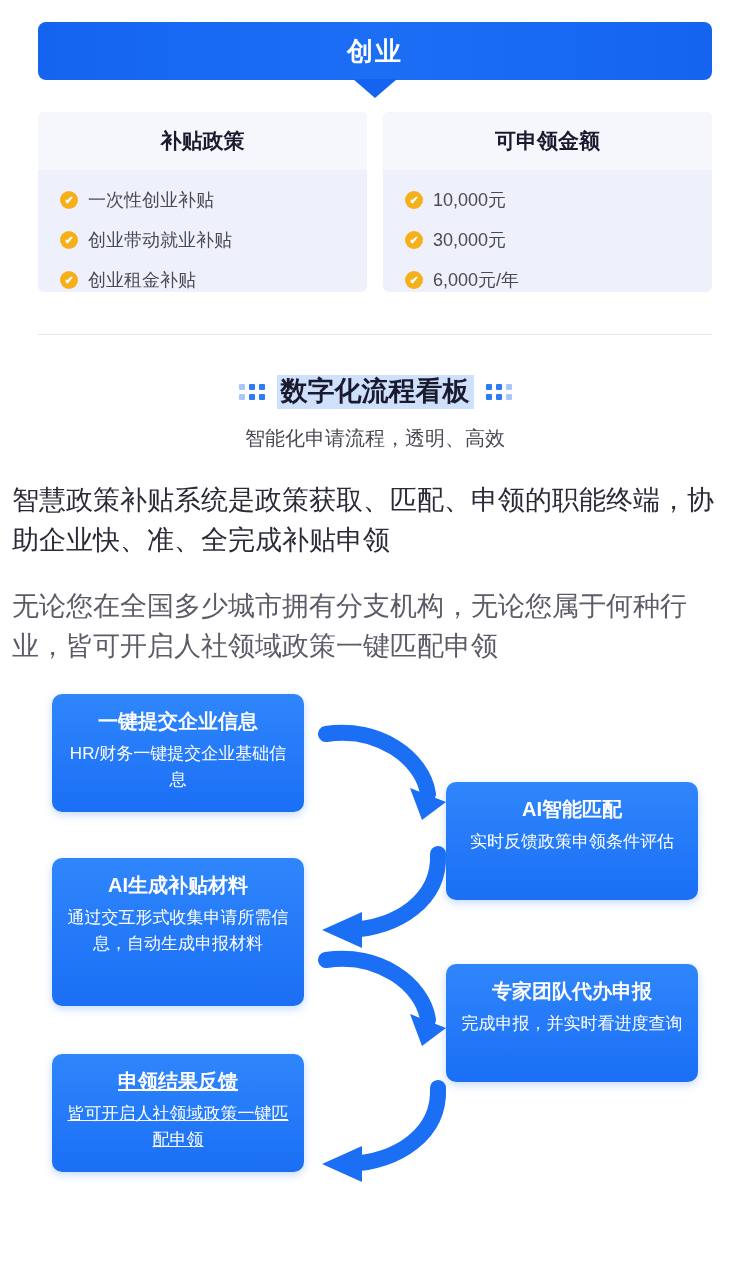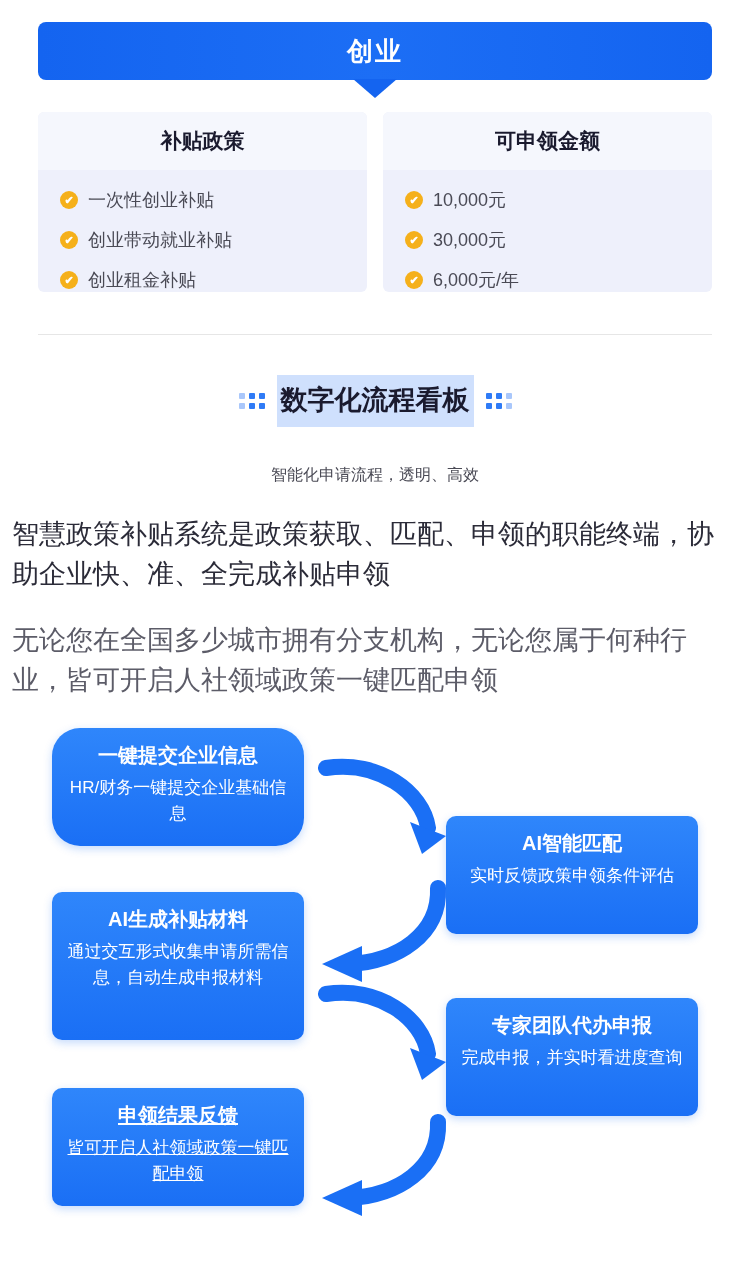--- a/index.html
+++ b/index.html
@@ -122,27 +122,27 @@
     height: 6px;
     background: #2f7bf6;
     border-radius: 1px;
   }
   .dots i.pale { background: #a9c7fb; }
   .section-title {
     font-size: 27px;
     font-weight: bold;
     color: #1a1a2e;
     background: #cfe0fd;
-    padding: 9px 4px;
+    padding: 0 4px;
     line-height: 1.25;
   }
   .section-sub {
-    margin-top: 38px;
+    margin-top: 16px;
     text-align: center;
-    font-size: 16px;
+    font-size: 20px;
     color: #4a4a55;
   }
 
   
   .para {
     margin: 28px 28px 0 12px;
     font-size: 27px;
     line-height: 40px;
     color: #2b2b38;
   }
@@ -170,21 +170,21 @@
     font-size: 20px;
     font-weight: bold;
     display: block;
     margin-bottom: 6px;
   }
   .node .d {
     font-size: 17px;
     line-height: 26px;
     display: block;
   }
-  .n1 { left: 52px;  top: 0px;   width: 252px; height: 118px; border-radius: 28px; }
+  .n1 { left: 52px;  top: 0px;   width: 252px; height: 118px; }
   .n2 { left: 446px; top: 88px;  width: 252px; height: 118px; }
   .n3 { left: 52px;  top: 164px; width: 252px; height: 148px; }
   .n4 { left: 446px; top: 270px; width: 252px; height: 118px; }
   .n5 { left: 52px;  top: 360px; width: 252px; height: 118px; text-decoration: underline; }
 
   .arrow { position: absolute; }
   .a1 { left: 318px; top: 22px;  }
   .a2 { left: 318px; top: 148px; }
   .a3 { left: 318px; top: 248px; }
   .a4 { left: 318px; top: 382px; }

